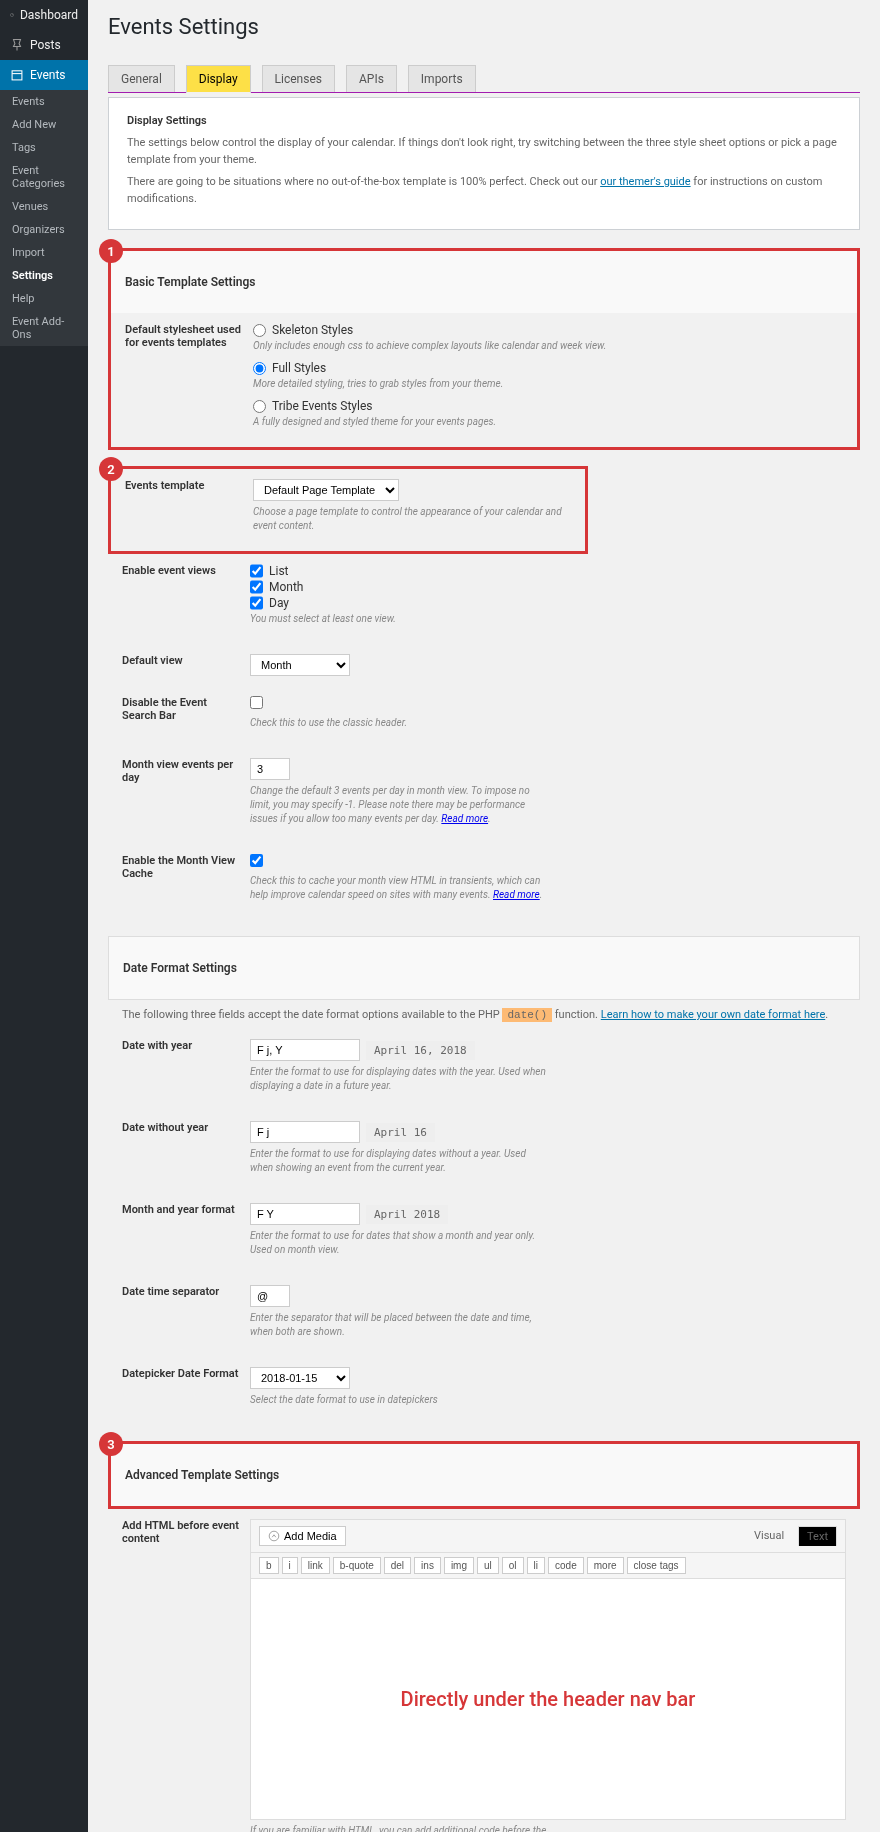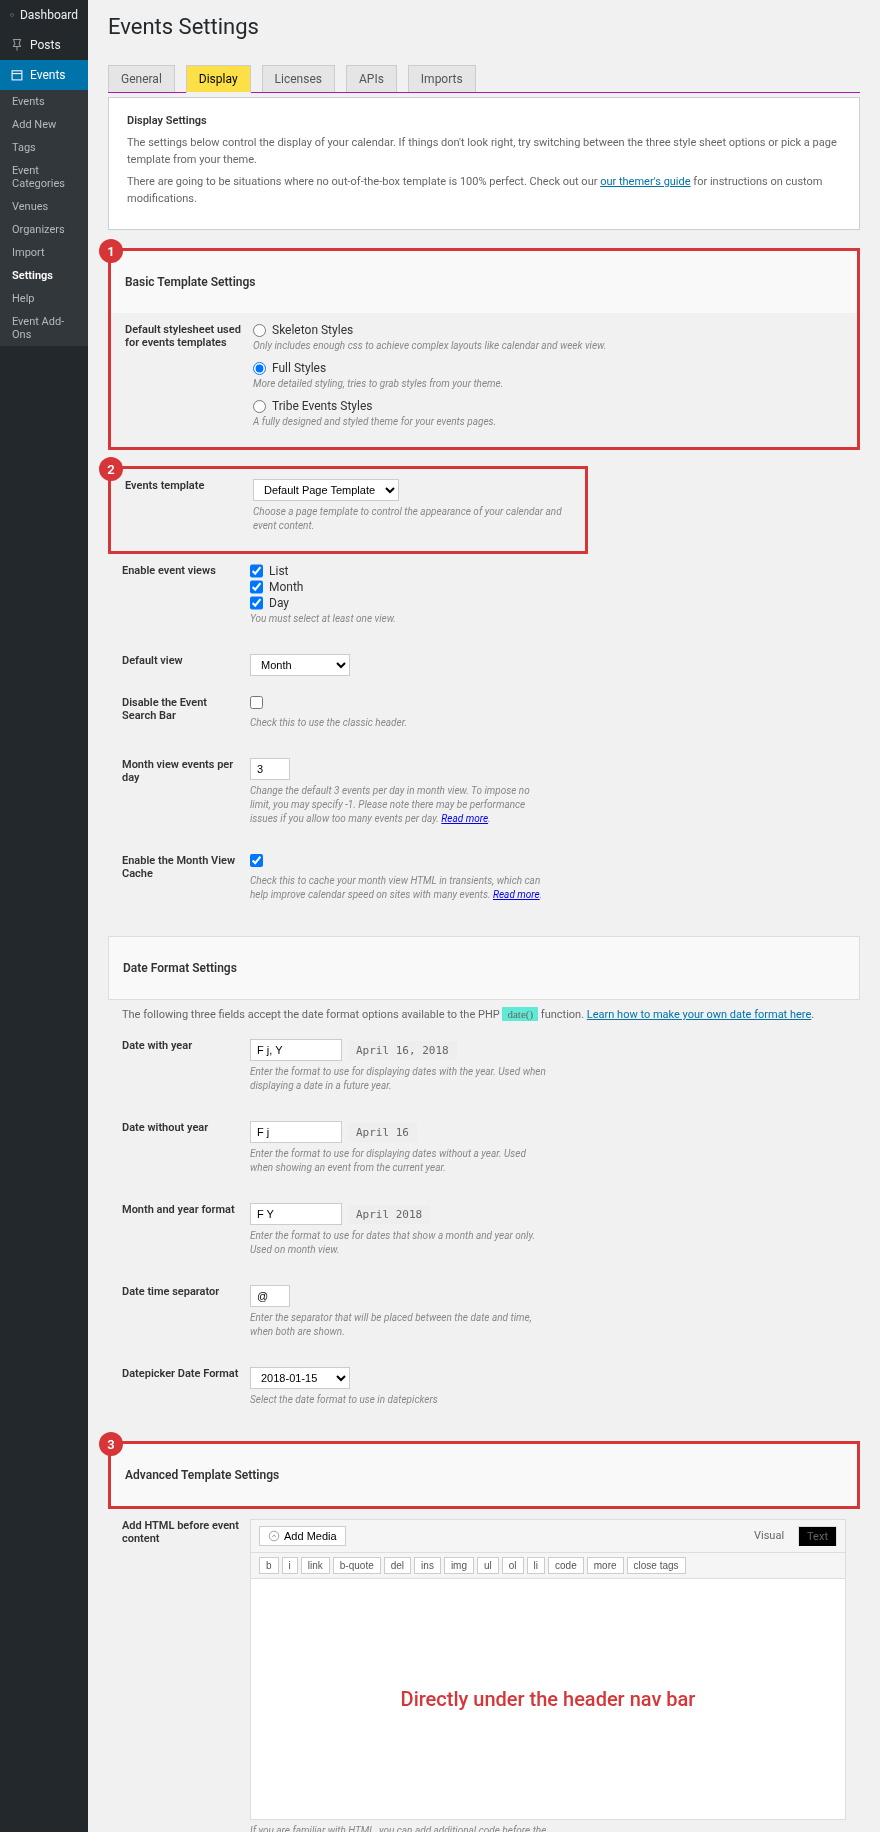--- a/index.html
+++ b/index.html
@@ -30,23 +30,23 @@
 .frow{display:flex;padding:10px 14px;align-items:flex-start}
 .flabel{width:128px;font-size:11px;font-weight:600;color:#333;flex-shrink:0;padding-right:10px}
 .fctrl{flex:1}
 .radio-row{display:flex;align-items:center;gap:6px;margin-bottom:2px;font-size:12px}
 .radio-row input{margin:0}
 .hint{font-size:10px;font-style:italic;color:#888;margin-bottom:8px;line-height:1.4}
 .chk-row{display:flex;gap:6px;font-size:12px;margin-bottom:2px}
 select,input[type=text]{font-size:11px;padding:2px 6px;border:1px solid #ccc;background:#fff;height:22px}
 select{min-width:100px}
 .num-in{width:40px}
-.date-in{width:92px}
+.date-in{width:110px}
 .sample{display:inline-block;background:#eee;padding:3px 8px;font-size:11px;color:#666;margin-left:6px;font-family:monospace}
-code.inline{background:#5eead4;padding:1px 5px;font-family:Liberation Serif, serif;font-size:11px}
+code.inline{background:#fdba74;padding:1px 5px;font-family:Liberation Mono, monospace;font-size:11px}
 .intro{padding:8px 14px;font-size:11px;color:#666}
 .intro a{color:#0073aa}
 .editor{border:1px solid #ddd}
 .ed-top{display:flex;justify-content:space-between;align-items:center;padding:6px 8px;background:#f5f5f5;border-bottom:1px solid #ddd}
 .media-btn{background:#fff;border:1px solid #ccc;padding:3px 8px;font-size:11px;cursor:pointer;display:flex;align-items:center;gap:4px}
 .ed-tabs{display:flex;gap:6px;font-size:11px}
 .ed-tab{padding:3px 8px;color:#666;cursor:pointer}
 .ed-tab.act{background:#000000;border:1px solid #ddd;border-bottom:none}
 .qt-bar{padding:4px 8px;background:#f5f5f5;border-bottom:1px solid #ddd;display:flex;flex-wrap:wrap;gap:3px}
 .qt-btn{background:#fff;border:1px solid #ccc;padding:2px 6px;font-size:10px;cursor:pointer;color:#555}

